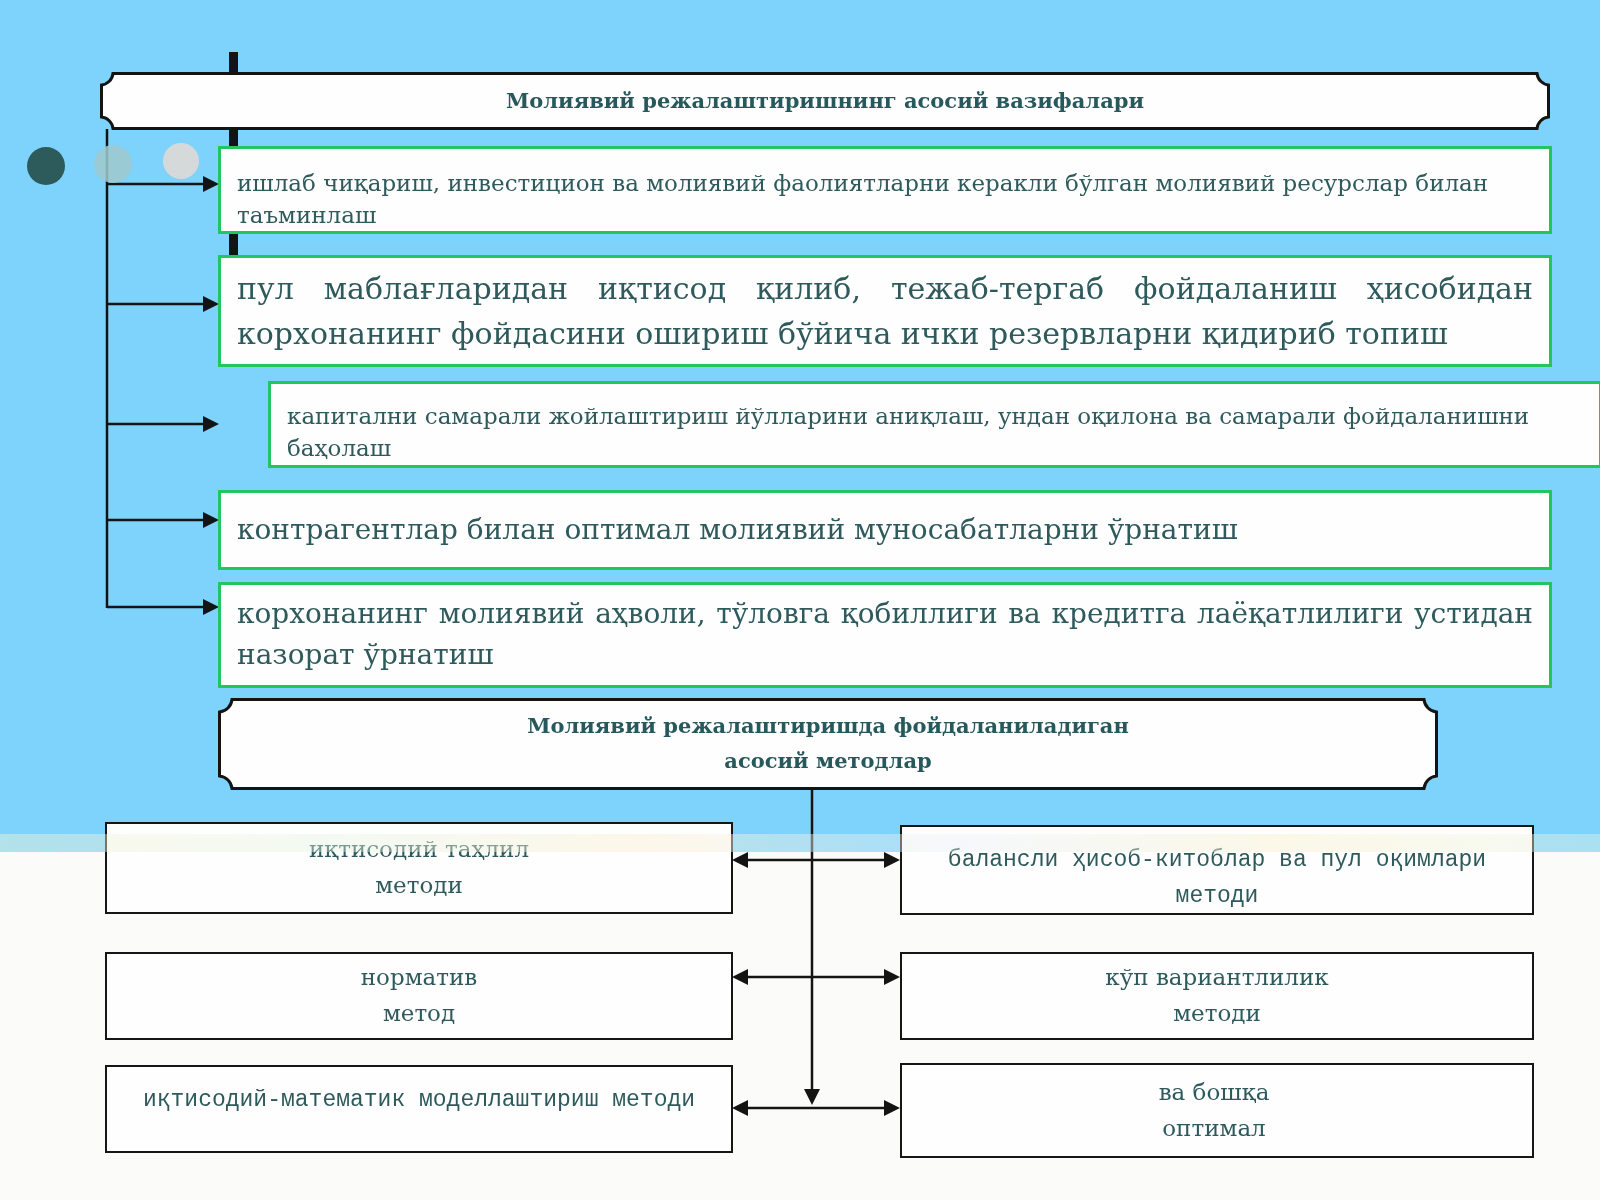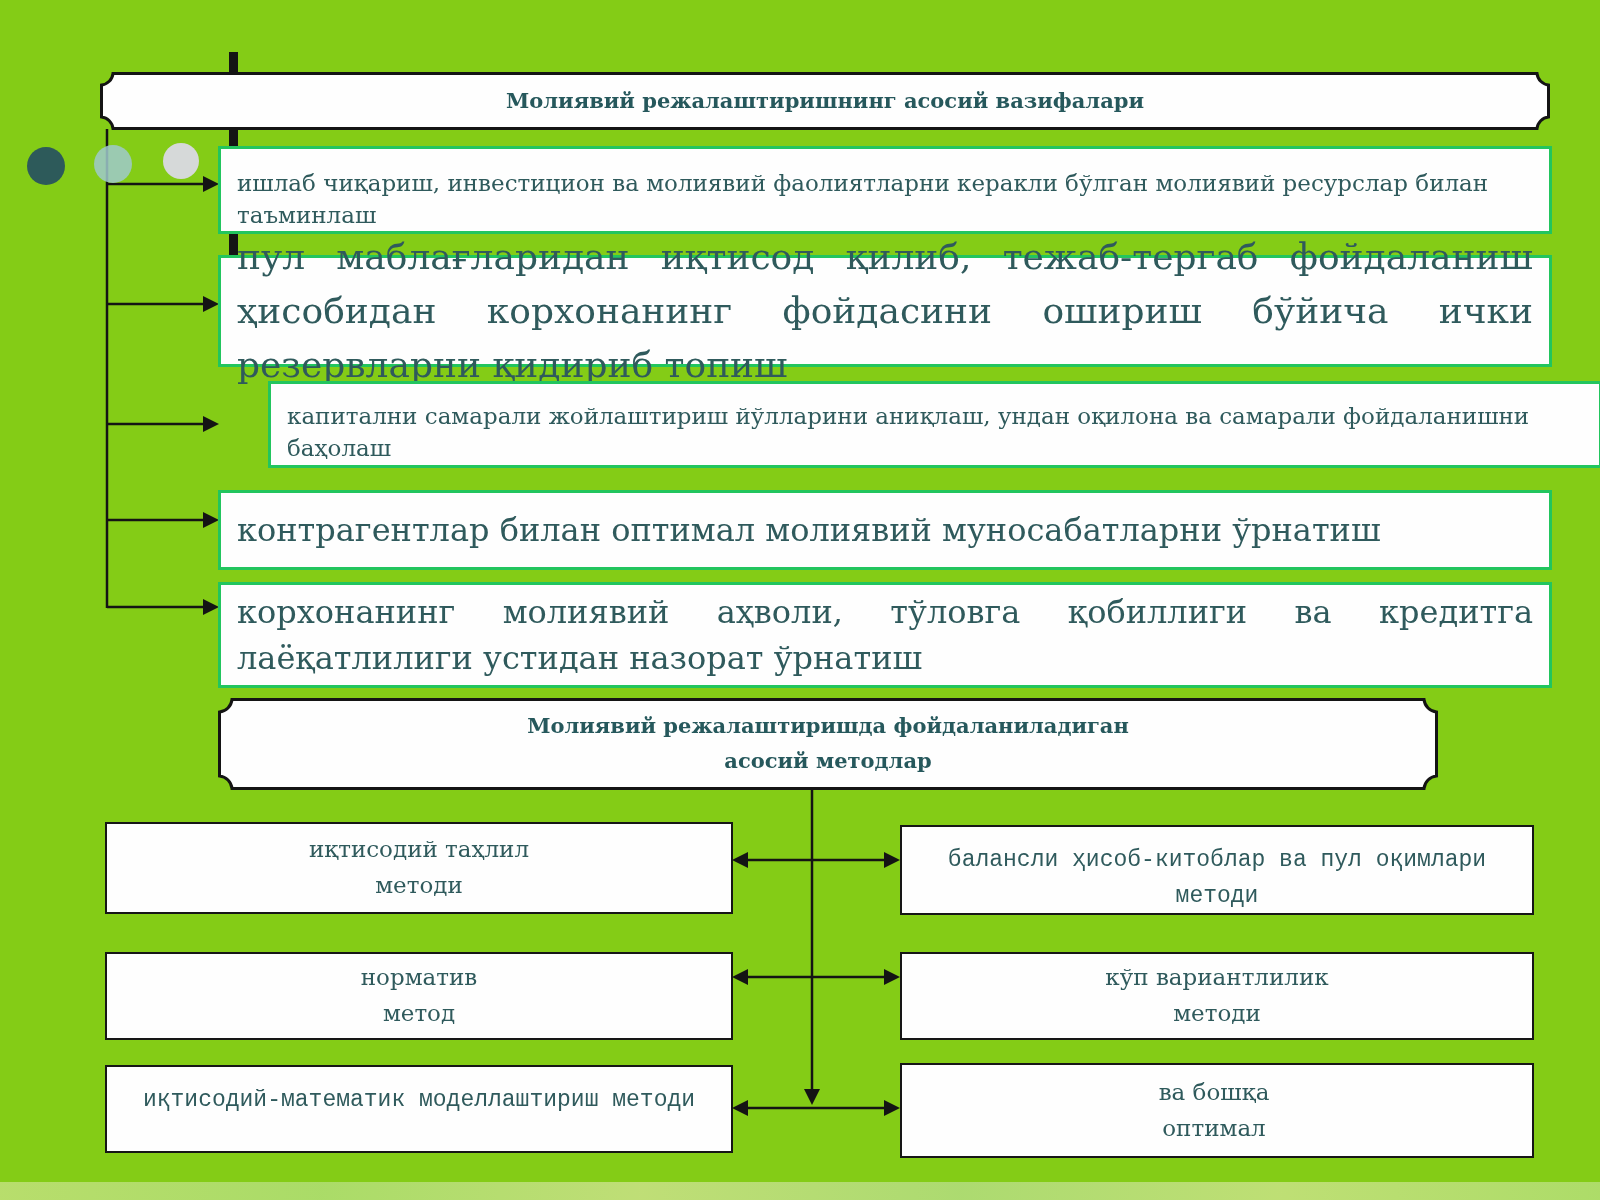--- a/index.html
+++ b/index.html
@@ -5,22 +5,22 @@
   * { box-sizing: border-box; margin: 0; padding: 0; }
   html, body { width: 1600px; height: 1200px; }
   body {
     background: #fbfbf9;
     font-family: "DejaVu Serif", "Liberation Serif", serif;
     overflow: hidden;
   }
   #canvas {
     position: relative;
     width: 1600px;
-    height: 1200px;
-    background: #84cc16;
+    height: 852px;
+    background: #7dd3fc;
   }
   #connectors {
     position: absolute;
     left: 0; top: 0;
     width: 1600px; height: 1200px;
   }
   .banner {
     position: absolute;
     color: #26585c;
   }
@@ -38,22 +38,22 @@
   .task-box {
     position: absolute;
     background: #fefefe;
     border: 3px solid #22c55e;
     color: #2f5a5c;
     display: flex; flex-direction: column; justify-content: center;
     padding: 8px 16px 8px 16px;
   }
   .task-box .task-text { width: 100%; }
   .t-sm { font-size: 23px; line-height: 1.4; }
-  .t-lg { font-size: 36px; line-height: 1.5; text-align: justify; text-align-last: left; }
-  .t-md { font-size: 32px; line-height: 1.45; text-align: justify; text-align-last: left; }
+  .t-lg { font-size: 30px; line-height: 1.5; text-align: justify; text-align-last: left; }
+  .t-md { font-size: 28px; line-height: 1.45; text-align: justify; text-align-last: left; }
   .method-box {
     position: absolute;
     background: #fefefe;
     border: 2.5px solid #161616;
     color: #2f5a5c;
     font-size: 23px;
     line-height: 1.55;
     display: flex; flex-direction: column;
     align-items: center;
     text-align: center;

